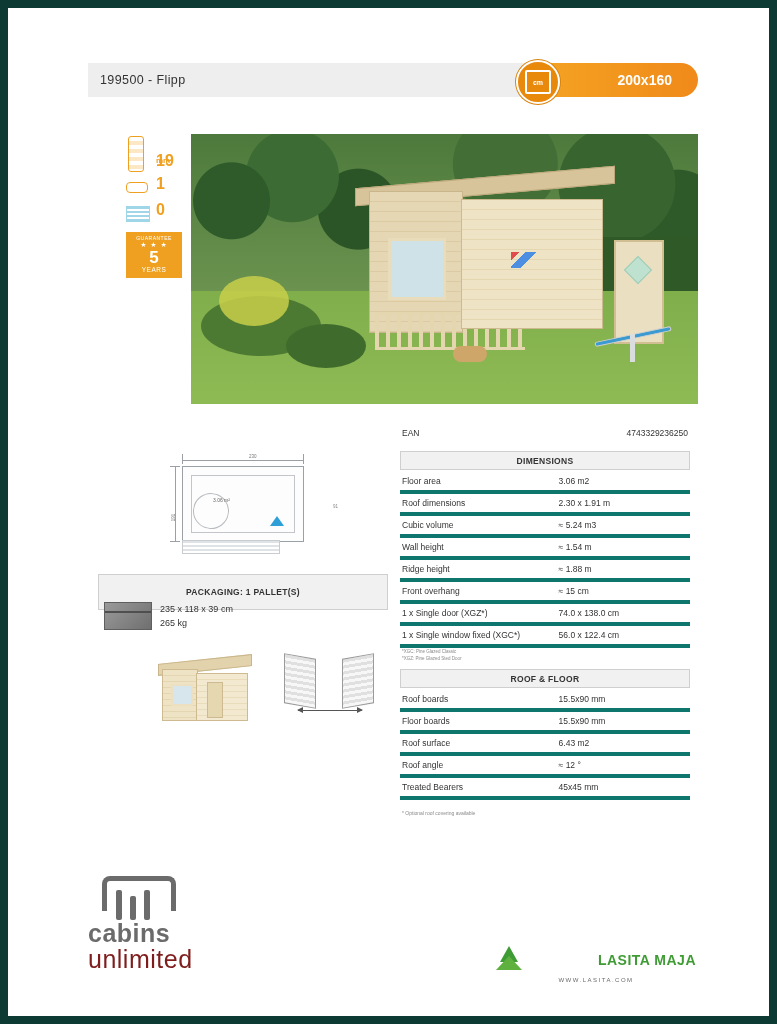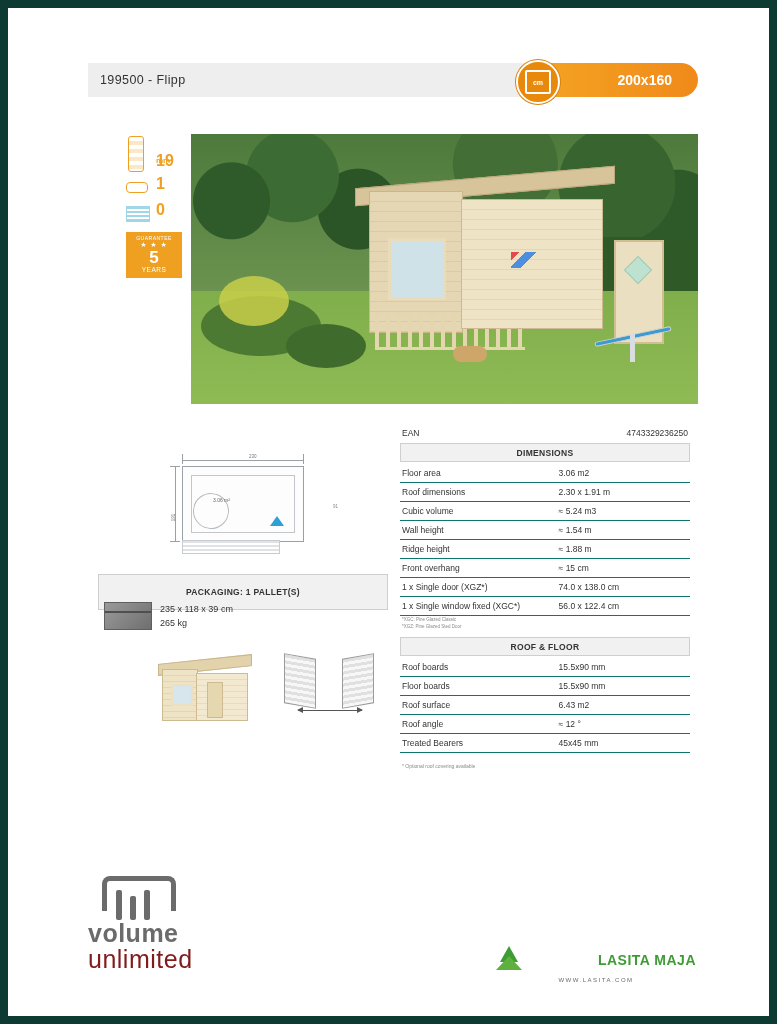--- a/index.html
+++ b/index.html
@@ -344,21 +344,21 @@
   .walls-icon .arrow:after { content:""; position:absolute; right:-1px; top:-3px; border-top:3px solid transparent; border-bottom:3px solid transparent; border-left:6px solid #555; }
 
   
   .right-col { position: absolute; left: 392px; top: 418px; width: 290px; }
   .ean-row {
     display: flex; justify-content: space-between; font-size: 8.5px; color: #333;
     padding: 2px 2px 5px 2px;
   }
   .tbl { width: 100%; border-collapse: collapse; }
   .tbl td {
-    font-size: 8.5px; color: #333; padding: 4px 2px; border-bottom: 1px solid #0f766e;
+    font-size: 8.5px; color: #333; padding: 4px 2px; border-bottom: 4px solid #0f766e;
   }
   .tbl td.val { text-align: left; width: 46%; }
   .sect-bar {
     border: 1px solid #cfcfcf; background: #f1f1f1; height: 17px; margin: 7px 0 2px 0;
     display: flex; align-items: center; justify-content: center;
     font-size: 8.5px; font-weight: bold; color: #333; letter-spacing: .3px;
   }
   .foot-note { font-size: 4.5px; color: #8a8a8a; padding: 1px 2px; }
   .foot-note2 { font-size: 5px; color: #8a8a8a; padding: 10px 2px 0 2px; }
 
@@ -492,21 +492,21 @@
     <div class="arrow"></div>
   </div>
 
   <div class="right-col">
 
     <div class="ean-row">
       <span>EAN</span>
       <span>4743329236250</span>
     </div>
 
-    <div class="sect-bar" style="margin-top:0">DIMENSIONS</div>
+    <div class="sect-bar" style="margin-top:8px">DIMENSIONS</div>
     <table class="tbl">
       <tbody>
           <tr>
         <td>Floor area</td>
         <td class="val">3.06 m2</td>
       </tr>
       <tr>
         <td>Roof dimensions</td>
         <td class="val">2.30 x 1.91 m</td>
       </tr>
@@ -572,21 +572,21 @@
     <div class="foot-note2">* Optional roof covering available</div>
   </div>
 
   <div class="cabins-logo">
     <div class="cabins-mark">
       <div class="roofline"></div>
       <div class="bar1"></div>
       <div class="bar2"></div>
       <div class="bar3"></div>
     </div>
-    <div class="cabins-word">volume</div>
+    <div class="cabins-word">cabins</div>
     <div class="cabins-word2">unlimited</div>
   </div>
 
   <div class="lasita">
     <div class="lasita-row">
       <div class="lasita-tree">
         <div class="t1"></div>
         <div class="t2"></div>
       </div>
       <div class="lasita-name">LASITA MAJA</div>

